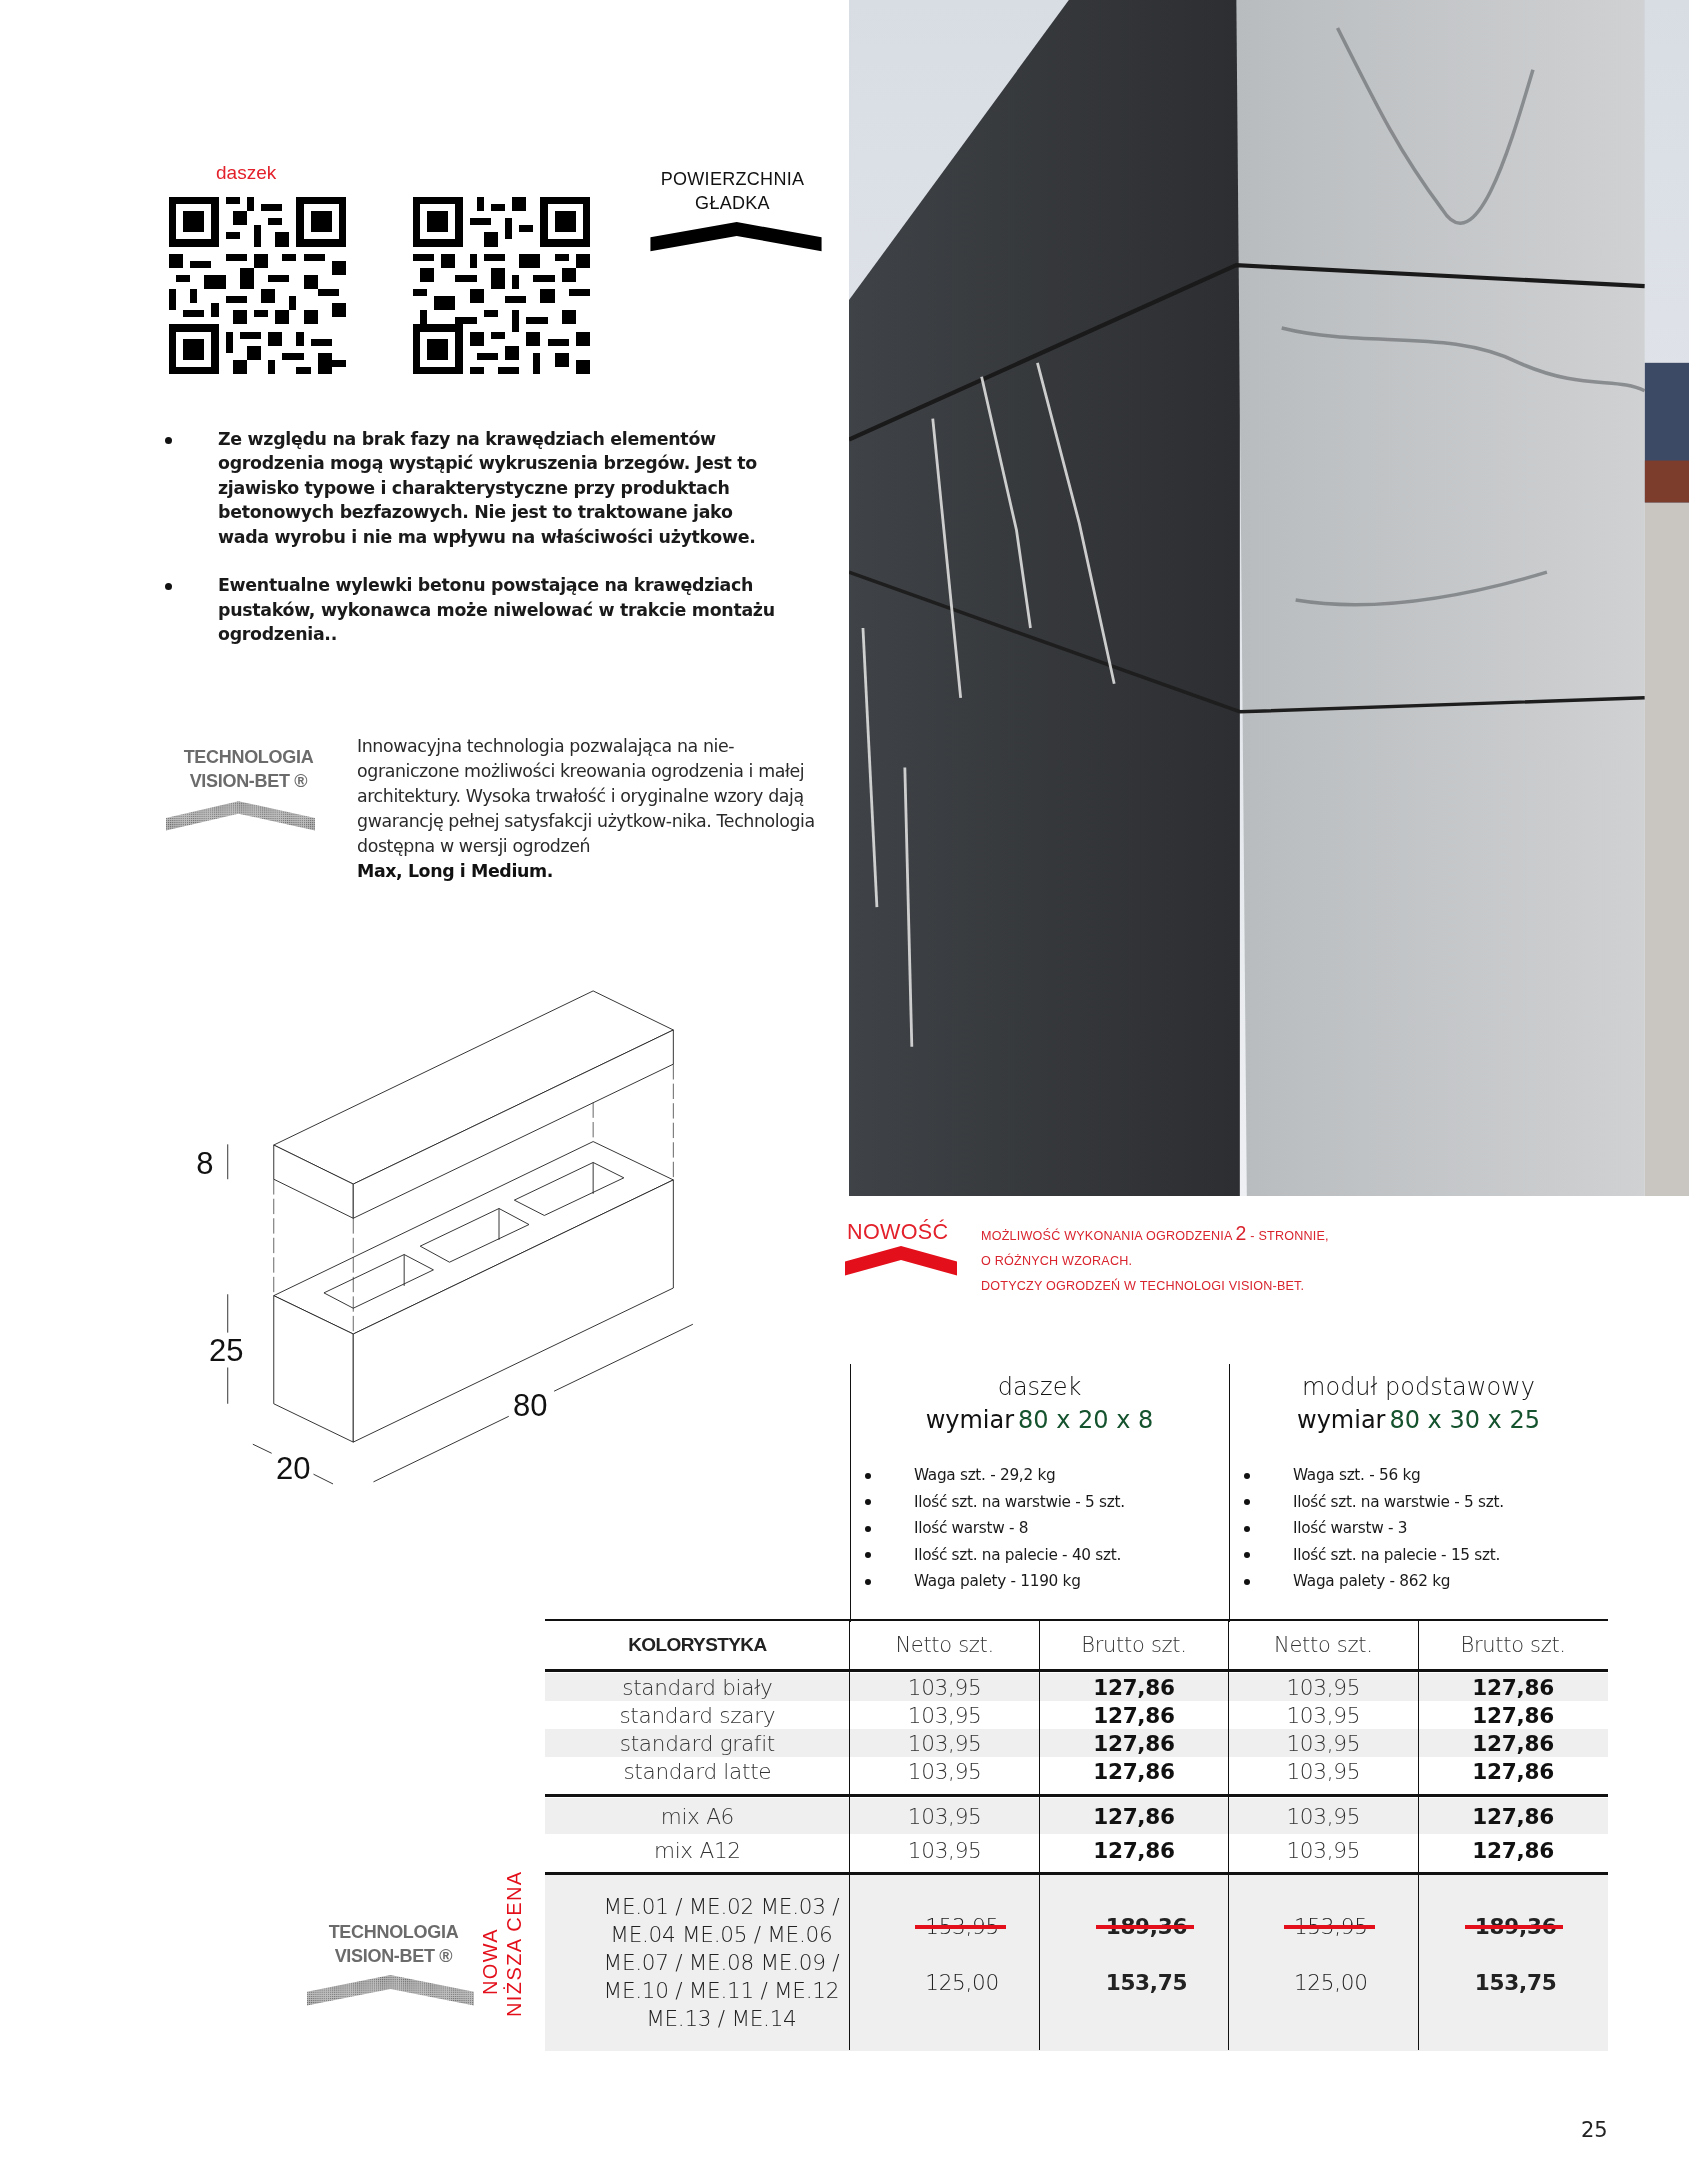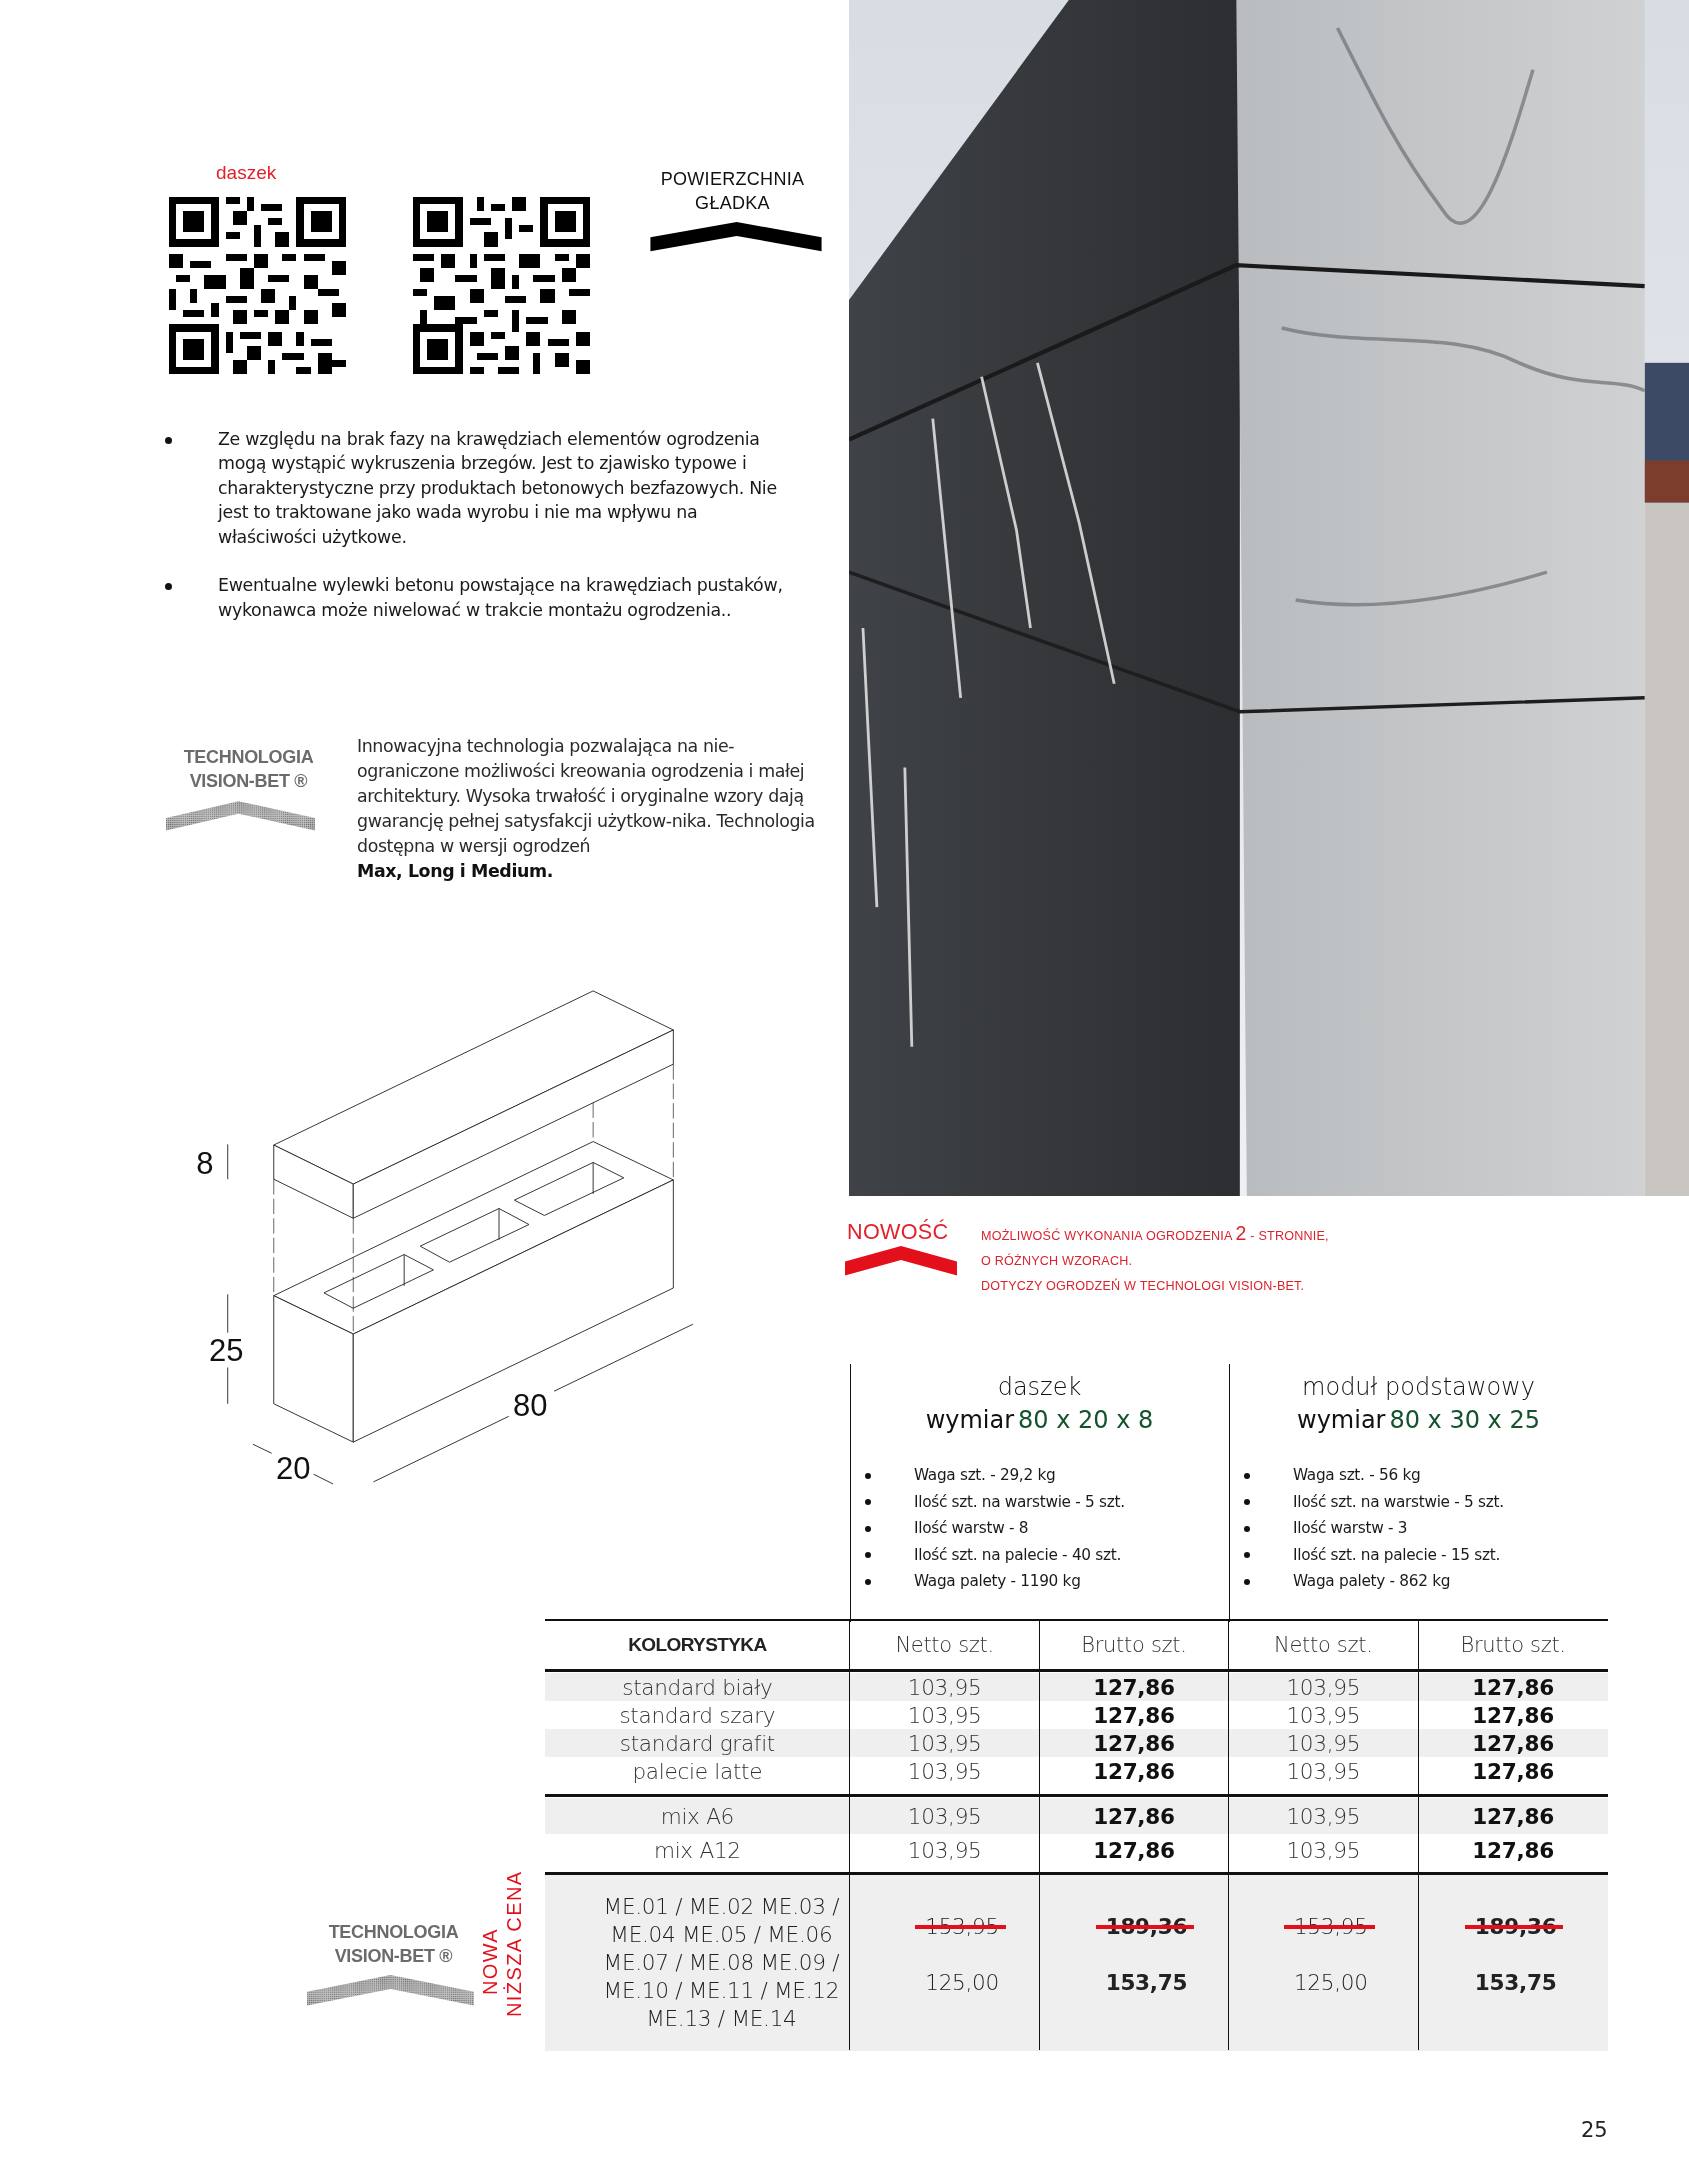--- a/index.html
+++ b/index.html
@@ -8,21 +8,21 @@
   .abs { position: absolute; }
 
   
   .qr-label { left: 216px; top: 162px; font-size: 19px; color: #e3212b; font-family: "Liberation Sans", sans-serif; }
   .qr { width: 177px; height: 177px; background: #fff; }
   .qr svg { width: 100%; height: 100%; display: block; }
 
   .surface-label { left: 649px; top: 167px; width: 167px; text-align: center; font-size: 18px; line-height: 24px; font-family: "Liberation Sans", sans-serif; letter-spacing: 0.3px; }
   .chevron { display: block; }
 
-  .notes { left: 159px; top: 427px; width: 628px; font-size: 17.4px; line-height: 24.4px; font-family: "DejaVu Sans", sans-serif; font-weight: 400; color: #1a1a1a; }
+  .notes { left: 159px; top: 427px; width: 628px; font-size: 17.4px; line-height: 24.4px; font-family: "DejaVu Sans", sans-serif; font-weight: 700; color: #1a1a1a; }
   .notes li { list-style: none; position: relative; padding-left: 59px; margin-bottom: 24.4px; letter-spacing: -0.3px; }
   .notes li::before { content: ""; position: absolute; left: 5.6px; top: 9.8px; width: 7px; height: 7px; border-radius: 50%; background: #111; }
 
   .tech-label { font-family: "Liberation Sans", sans-serif; font-weight: bold; color: #6b6b6b; font-size: 18px; line-height: 24px; text-align: center; letter-spacing: -0.3px; }
   .tech-desc { left: 357px; top: 734px; width: 474px; font-size: 17.4px; line-height: 25px; color: #2a2a2a; letter-spacing: -0.4px; }
   .tech-desc b { color: #111; }
 
   
   .drawing { left: 181px; top: 963px; width: 530px; height: 544px; }
   .drawing svg { width: 100%; height: 100%; }
@@ -274,21 +274,21 @@
     <div class="cell c4 bold">127,86</div>
   </div>
   <div class="row shaded" style="top:109px; height:28px;">
     <div class="cell c0 light">standard grafit</div>
     <div class="cell c1 light">103,95</div>
     <div class="cell c2 bold">127,86</div>
     <div class="cell c3 light">103,95</div>
     <div class="cell c4 bold">127,86</div>
   </div>
   <div class="row" style="top:137px; height:28px;">
-    <div class="cell c0 light">palecie latte</div>
+    <div class="cell c0 light">standard latte</div>
     <div class="cell c1 light">103,95</div>
     <div class="cell c2 bold">127,86</div>
     <div class="cell c3 light">103,95</div>
     <div class="cell c4 bold">127,86</div>
   </div>
   <div class="hline" style="top:174px;"></div>
 
   <div class="row shaded" style="top:178px; height:36px;">
     <div class="cell c0 light">mix A6</div>
     <div class="cell c1 light">103,95</div>

